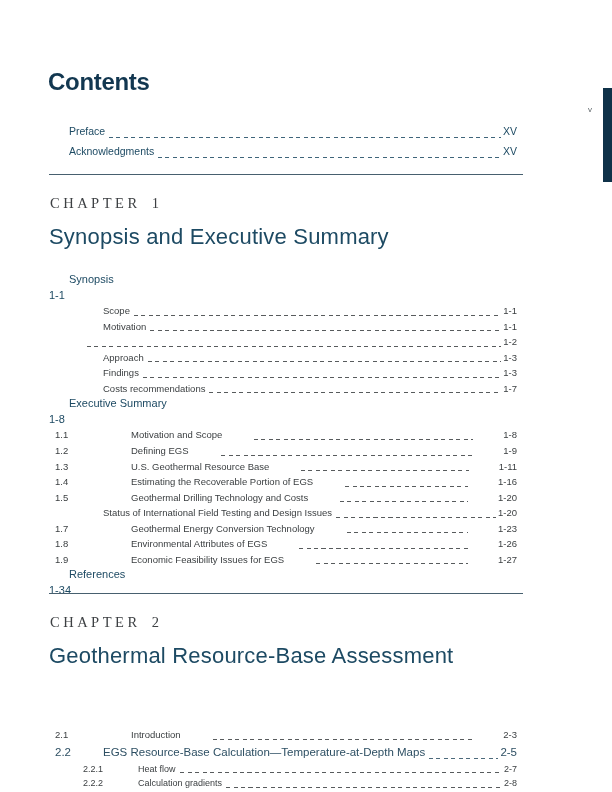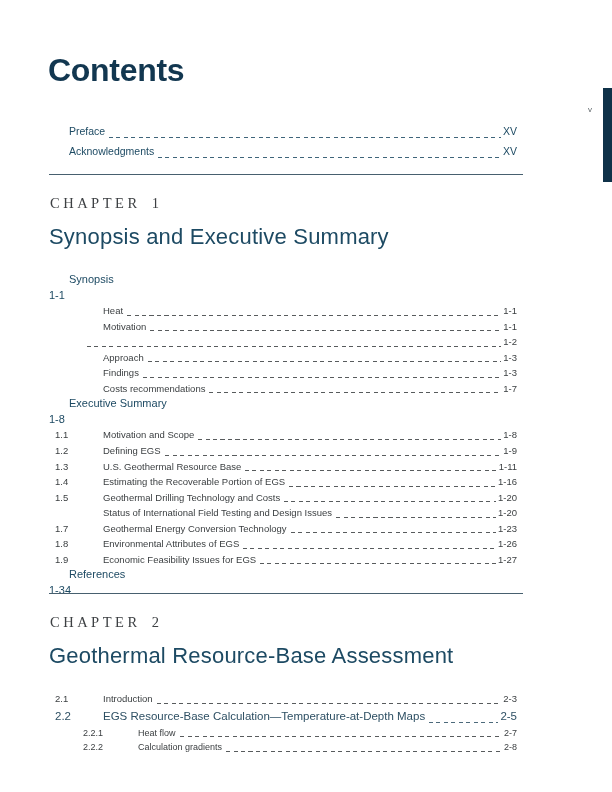--- a/index.html
+++ b/index.html
@@ -15,22 +15,22 @@
   .side-tab {
     position:absolute; right:0; top:88px;
     width:9px; height:94px;
     background:#0f3249;
   }
   .folio {
     position:absolute; right:20px; top:105px;
     font-size:8px; color:#5a6266;
   }
   .page-title {
-    position:absolute; left:48px; top:52px;
-    font-size:32px; font-weight:700; letter-spacing:-0.3px;
+    position:absolute; left:48px; top:68px;
+    font-size:24px; font-weight:700; letter-spacing:-0.3px;
     color:#123750;
   }
   .content { position:absolute; left:49px; width:468px; }
   .rule {
     position:absolute; left:49px; width:474px; height:0;
     border-top:1px solid #47606f;
   }
   .chapter-label {
     position:absolute; left:50px;
     font-family:"Liberation Serif", serif;
@@ -57,25 +57,25 @@
     background-position:left calc(100% - 3px);
     opacity:0.85;
   }
   .pagenum { flex:none; white-space:nowrap; }
   
   .front .row { line-height:20px; font-size:10.5px; color:#1d4a63; }
   
   .toc1 .row { line-height:15.55px; }
   .row.main   { font-size:11px;  color:#1d4a63;flex-direction:column; }
   .row.sub    { font-size:9.5px; color:#3a3e40; padding-left:34px; }
-  .row.num    { font-size:9.5px; color:#3a3e40; padding-left:6px; }
+  .row.num    { font-size:9.5px; color:#3a3e40; padding-left:6px;gap:28px; }
   .row.cont   { font-size:9.5px; color:#3a3e40; padding-left:34px; }
   .row.numlg  { font-size:11.5px; color:#2d4f63; padding-left:6px; }
   .row.subnum { font-size:9px;   color:#3a3e40; padding-left:34px; }
-  .toc2 .row.num    { line-height:16px; }
+  .toc2 .row.num    { line-height:16px;margin-top:36px; }
   .toc2 .row.numlg  { line-height:18.5px; }
   .toc2 .row.subnum { line-height:14.5px; }
 </style>
 </head>
 <body>
 
 <div class="page">
 
   <div class="side-tab"></div>
   <div class="folio">v</div>
@@ -100,21 +100,21 @@
   <div class="chapter-label" style="top:195px;">CHAPTER 1</div>
   <div class="chapter-title" style="top:224px;">Synopsis and Executive Summary</div>
 
   <div class="content toc1" style="top:272px;">
       <div class="row main">
         <span class="label">Synopsis</span>
         <span class="leader"></span>
         <span class="pagenum">1-1</span>
       </div>
       <div class="row sub">
-        <span class="label">Heat</span>
+        <span class="label">Scope</span>
         <span class="leader"></span>
         <span class="pagenum">1-1</span>
       </div>
       <div class="row sub">
         <span class="label">Motivation</span>
         <span class="leader"></span>
         <span class="pagenum">1-1</span>
       </div>
       <div class="row sub">
         <span class="leader"></span>

